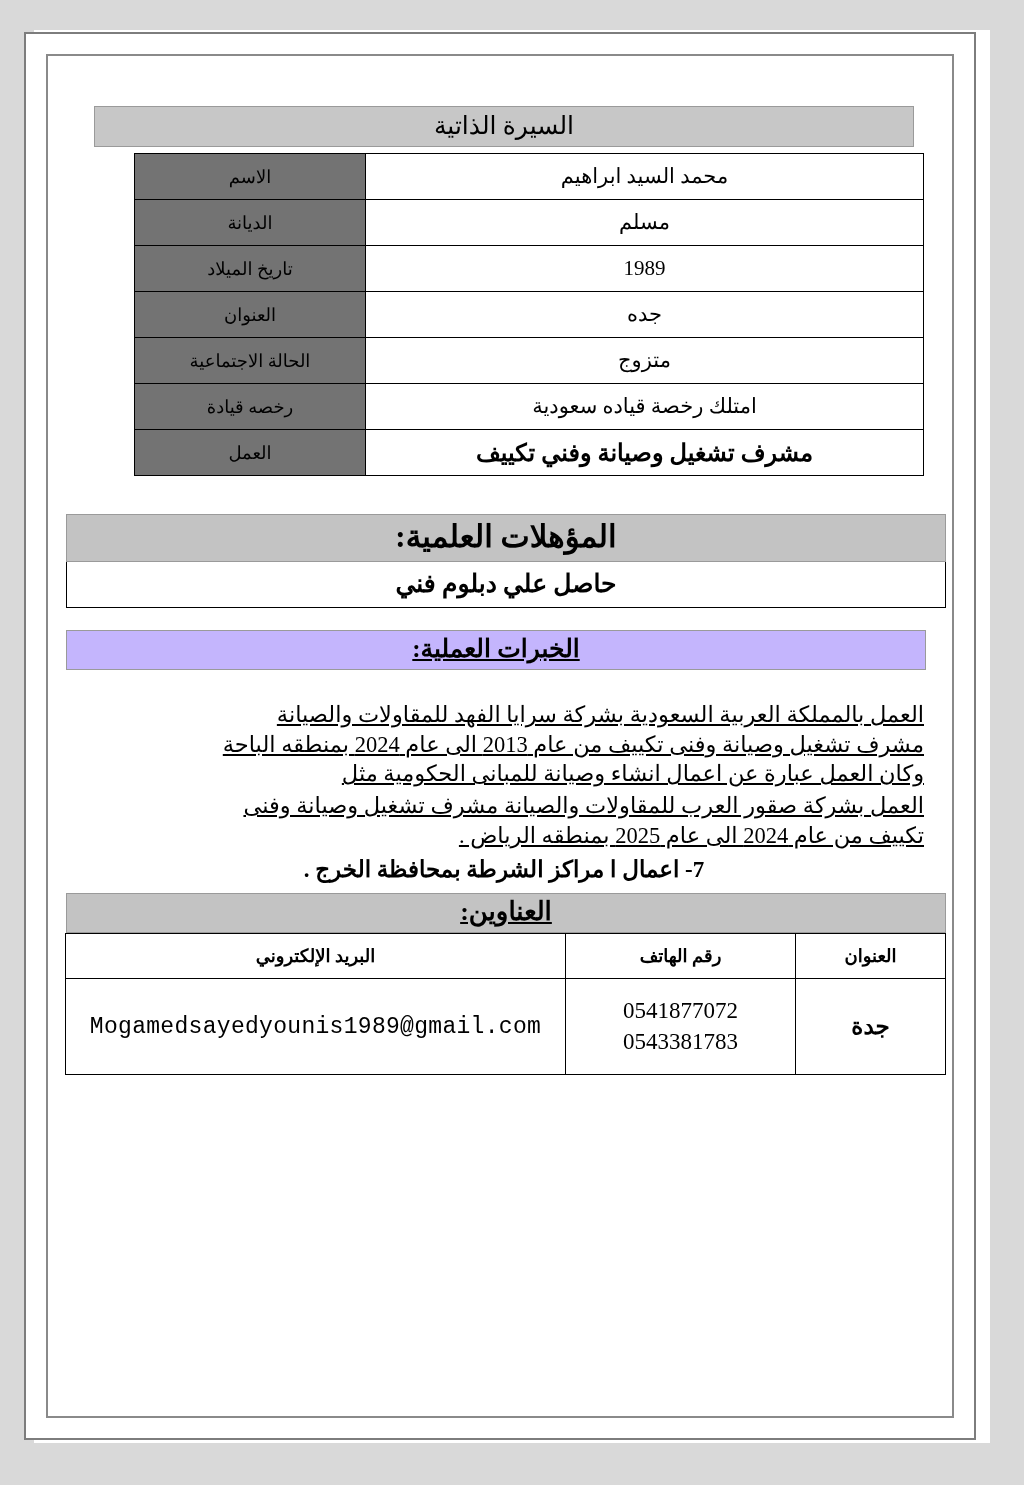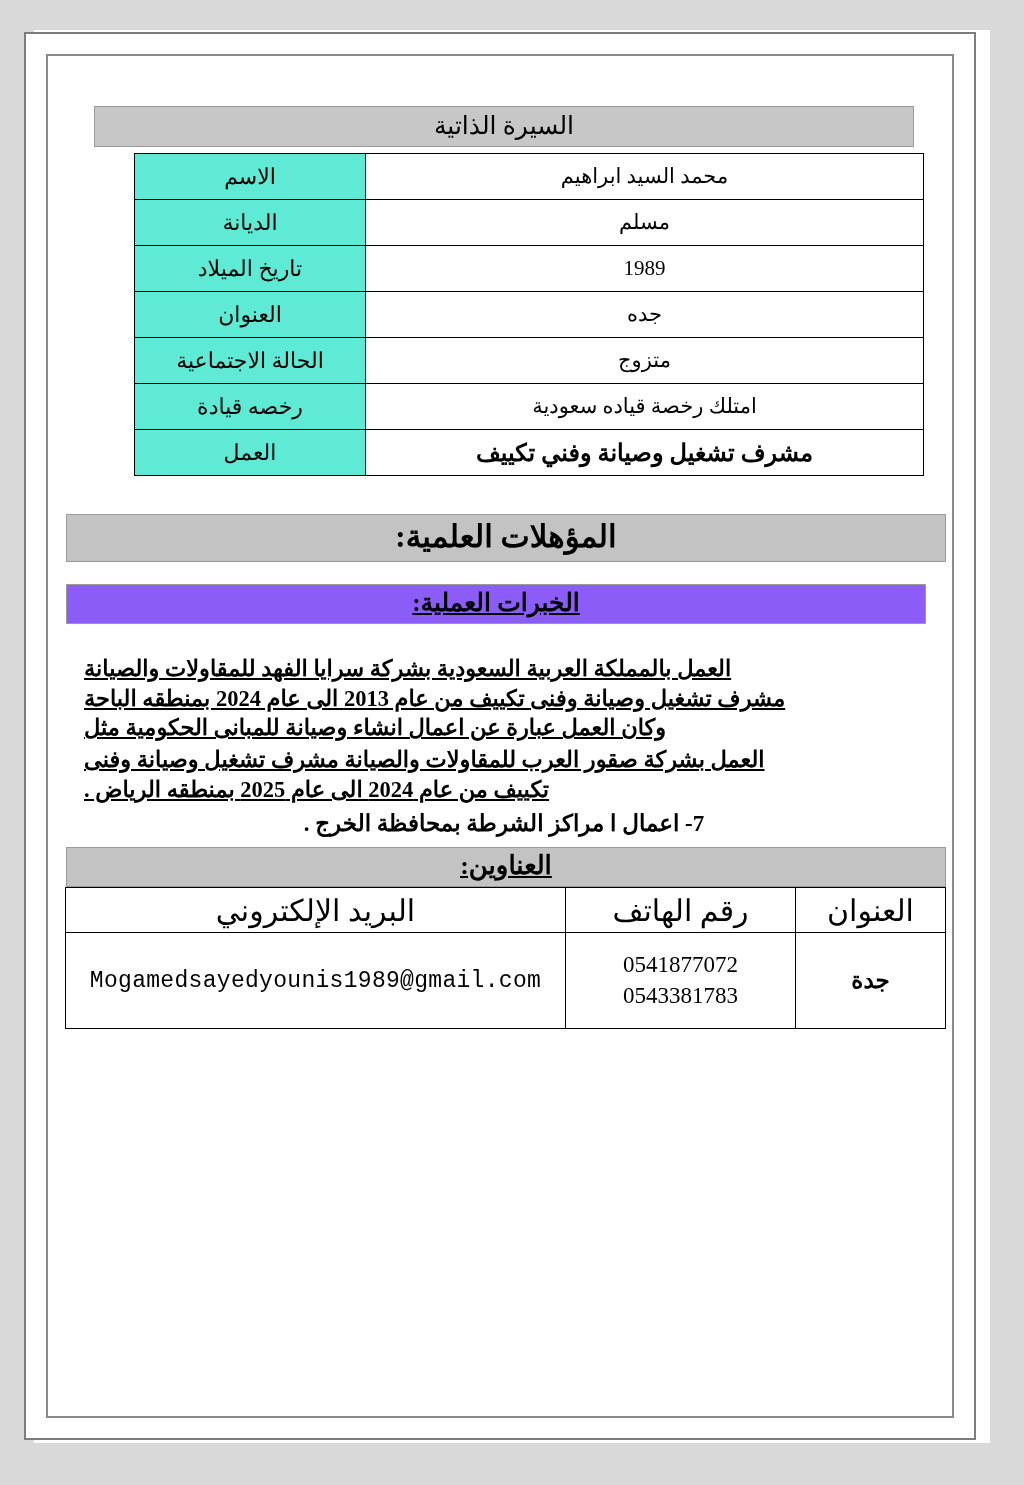--- a/index.html
+++ b/index.html
@@ -83,23 +83,23 @@
   }
   table.info td {
     border: 1px solid #000;
     height: 41px;
     font-size: 21px;
     text-align: center;
     vertical-align: middle;
     padding: 2px 6px;
   }
   table.info td.label {
-    background: #5eead4;
+    background: #737373;
     width: 218px;
-    font-size: 22px;
+    font-size: 18px;
     margin-top: 44px;
   }
   table.info td.value-bold {
     font-weight: bold;
     font-size: 24px;
   }
   .gap-lg { height: 38px; }
   .gap-md { height: 22px; }
 
   .band-wide {
@@ -122,31 +122,31 @@
     border-top: none;
     text-align: center;
     font-size: 25px;
     font-weight: bold;
     padding: 7px 0 9px 0;
     box-sizing: border-box;
   }
   .band-exp {
     width: 860px;
     margin-right: -2px;
-    background: #8b5cf6;
+    background: #c4b5fd;
     border: 1px solid #9a9a9a;
     text-align: center;
     box-sizing: border-box;
     padding: 3px 0 6px 0;
   }
   .exp-body {
     font-size: 22.5px;
-    font-weight: bold;
+    font-weight: normal;
     line-height: 1.32;
-    text-align: left;
+    text-align: right;
     padding-top: 30px;
   }
   .exp-body .u { text-decoration: underline; display: block; }
   .exp-list {
     font-size: 23px;
     font-weight: bold;
     text-align: center;
     line-height: 1.42;
     padding-top: 4px;
   }
@@ -173,21 +173,21 @@
     margin-right: -22px;
     table-layout: fixed;
   }
   table.contact td, table.contact th {
     border: 1px solid #000;
     text-align: center;
     vertical-align: middle;
     font-size: 23px;
     padding: 3px 4px;
   }
-  table.contact th { font-weight: normal; font-size: 30px; height: 38px; margin-top: 23px; }
+  table.contact th { font-weight: bold; font-size: 18px; height: 38px; margin-top: 23px; }
   td.email-cell {
     font-family: "Liberation Mono", "DejaVu Sans Mono", monospace;
     font-size: 17px;
     letter-spacing: 0.3px;
     vertical-align: top;
     padding-top: 8px;
   }
   td.phones {
     font-size: 25px;
     font-weight: normal;
@@ -251,20 +251,21 @@
             <td class="label">العمل</td>
           </tr>
         </tbody>
       </table>
 
       <div class="gap-lg"></div>
 
       <div class="band-wide">
         <span class="htxt">المؤهلات العلمية:</span>
       </div>
+      <div class="qual-box">حاصل علي دبلوم فني</div>
 
       <div class="gap-md"></div>
 
       <div class="band-exp">
         <span class="htxt" style="font-size:25px;font-weight:bold;text-decoration:underline;">الخبرات العملية:</span>
       </div>
 
       <div class="exp-body">
         <span class="u">العمل بالمملكة العربية السعودية بشركة سرايا الفهد للمقاولات والصيانة</span>
         <span class="u">مشرف تشغيل وصيانة وفنى تكييف من عام 2013 الى عام 2024 بمنطقه الباحة</span>

